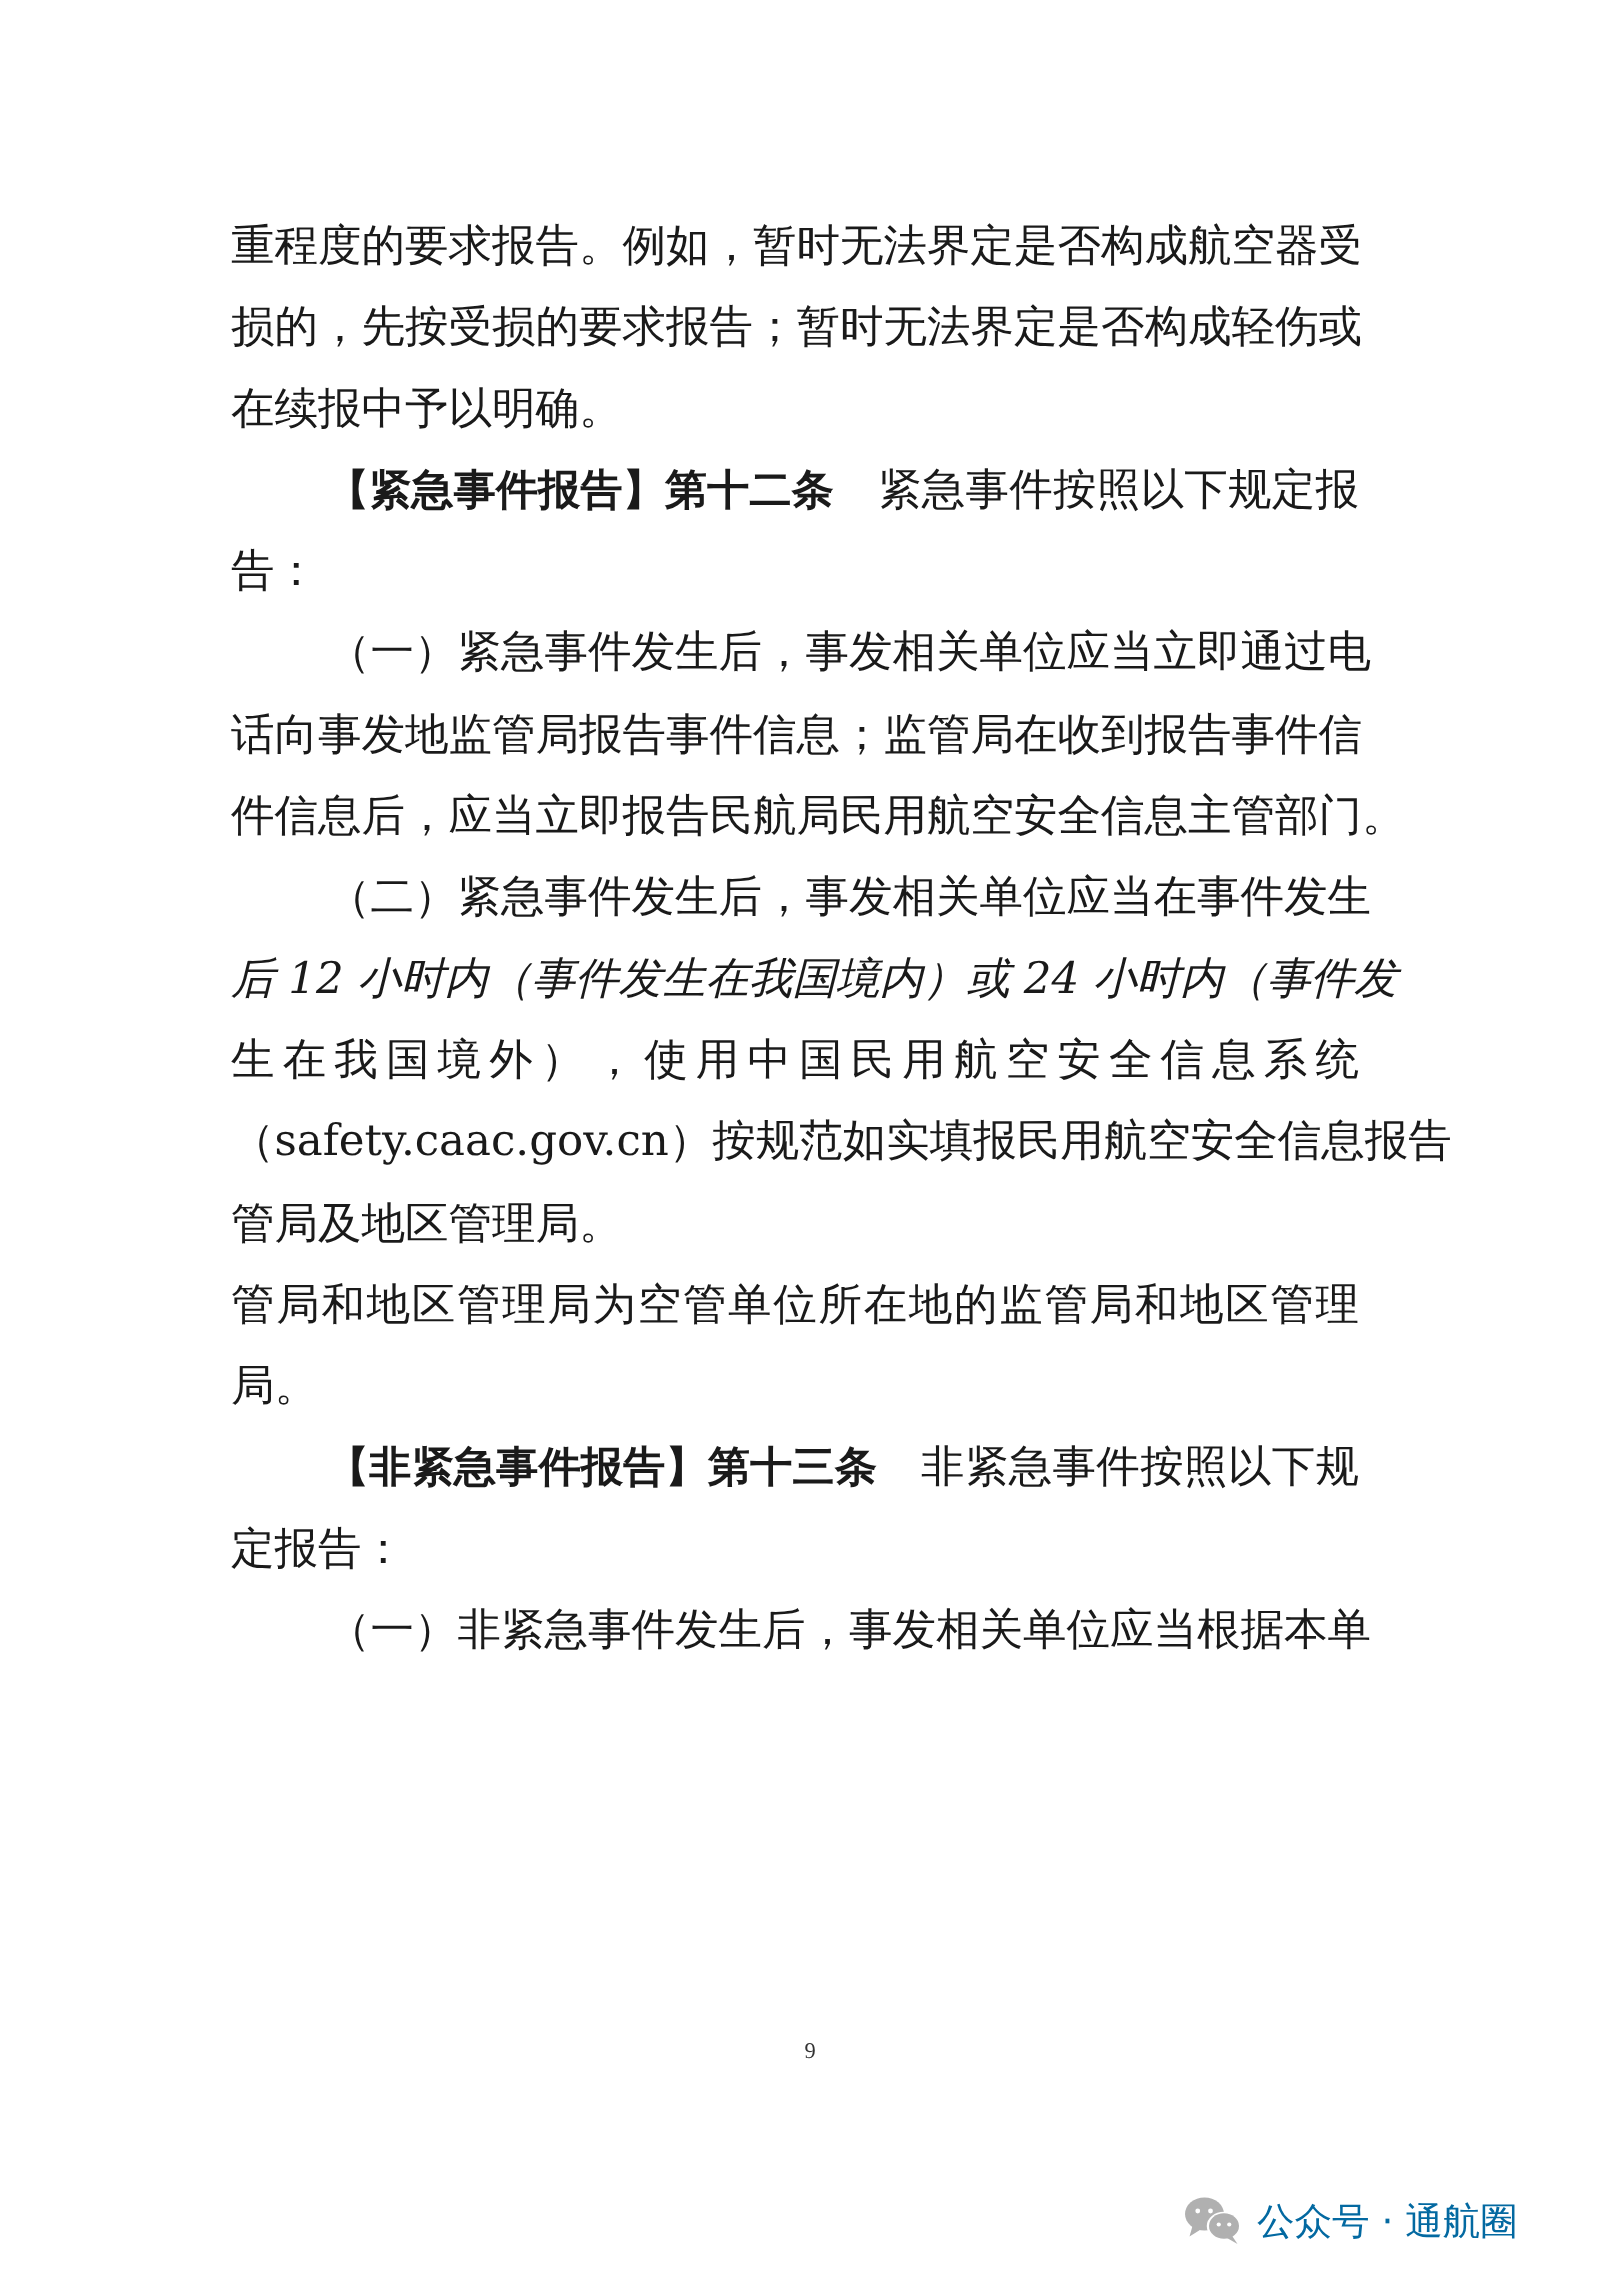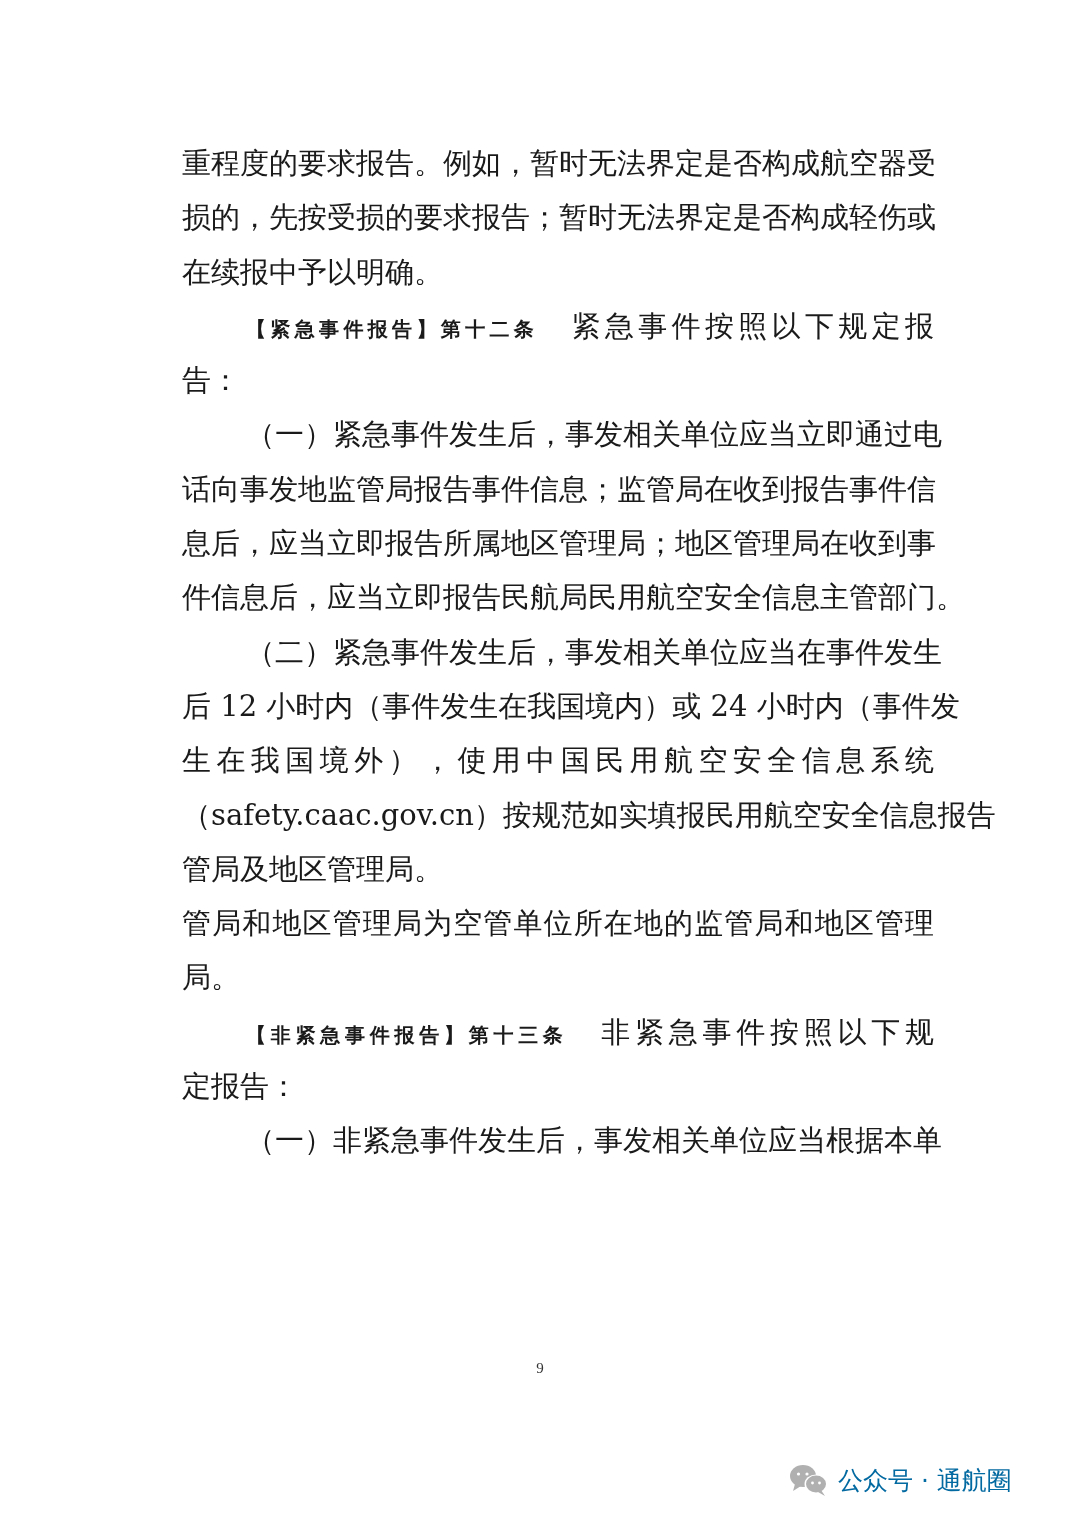--- a/index.html
+++ b/index.html
@@ -16,21 +16,21 @@
       color: #1a1a1a;
     }
     .page {
       position: absolute;
       left: 0; top: 0;
       width: 1080px; height: 1527px;
       background: #ffffff;
     }
     .text-block {
       position: absolute;
-      left: 182px;
+      left: 154px;
       top: 136px;
       width: 752px;
     }
     .line {
       height: 54.3px;
       line-height: 54.3px;
       font-size: 29px;
       white-space: nowrap;
       overflow: visible;
       text-align: justify;
@@ -39,21 +39,21 @@
     }
     .line.last {
       text-align-last: left;
     }
     .line.indent {
       padding-left: 64px;
     }
     .heading-bold {
       font-family: "DejaVu Sans", "Liberation Sans", sans-serif;
       font-weight: bold;
-      font-size: 20px;
+      font-size: 28px;
     }
     .page-number {
       position: absolute;
       left: 0;
       width: 1080px;
       top: 1360px;
       text-align: center;
       font-size: 15px;
       color: #333333;
       font-family: "Liberation Serif", serif;
@@ -82,24 +82,23 @@
 
 <div class="page">
   <div class="text-block" id="text-block">
     <div class="line" style="letter-spacing: 0px;"><span>重程度的要求报告。例如，暂时无法界定是否构成航空器受</span></div>
     <div class="line" style="letter-spacing: 0px;"><span>损的，先按受损的要求报告；暂时无法界定是否构成轻伤或</span></div>
     <div class="line last"><span>在续报中予以明确。</span></div>
     <div class="line indent" style="letter-spacing: 0px;"><span class="heading-bold">【紧急事件报告】第十二条</span><span>　紧急事件按照以下规定报</span></div>
     <div class="line last"><span>告：</span></div>
     <div class="line indent" style="letter-spacing: 0px;"><span>（一）紧急事件发生后，事发相关单位应当立即通过电</span></div>
     <div class="line" style="letter-spacing: 0px;"><span>话向事发地监管局报告事件信息；监管局在收到报告事件信</span></div>
-    <div class="line" style="letter-spacing: 0px;"><span>息后，应当立即报告所属地区管理局；地区管理局在收到事</span></div>
     <div class="line last"><span>件信息后，应当立即报告民航局民用航空安全信息主管部门。</span></div>
     <div class="line indent" style="letter-spacing: 0px;"><span>（二）紧急事件发生后，事发相关单位应当在事件发生</span></div>
-    <div class="line" style="letter-spacing: 0px;"><span>后 12 小时内（事件发生在我国境内）或 24 小时内（事件发</span></div>
+    <div class="line" style="letter-spacing: 0px; font-style: italic;"><span>后 12 小时内（事件发生在我国境内）或 24 小时内（事件发</span></div>
     <div class="line" style="letter-spacing: 0px;"><span>生在我国境外），使用中国民用航空安全信息系统</span></div>
     <div class="line" style="letter-spacing: 0px;"><span>（safety.caac.gov.cn）按规范如实填报民用航空安全信息报告</span></div>
     <div class="line last"><span>管局及地区管理局。</span></div>
     <div class="line" style="letter-spacing: 0px;"><span>管局和地区管理局为空管单位所在地的监管局和地区管理</span></div>
     <div class="line last"><span>局。</span></div>
     <div class="line indent" style="letter-spacing: 0px;"><span class="heading-bold">【非紧急事件报告】第十三条</span><span>　非紧急事件按照以下规</span></div>
     <div class="line last"><span>定报告：</span></div>
     <div class="line indent" style="letter-spacing: 0px;"><span>（一）非紧急事件发生后，事发相关单位应当根据本单</span></div>
   </div>
 

